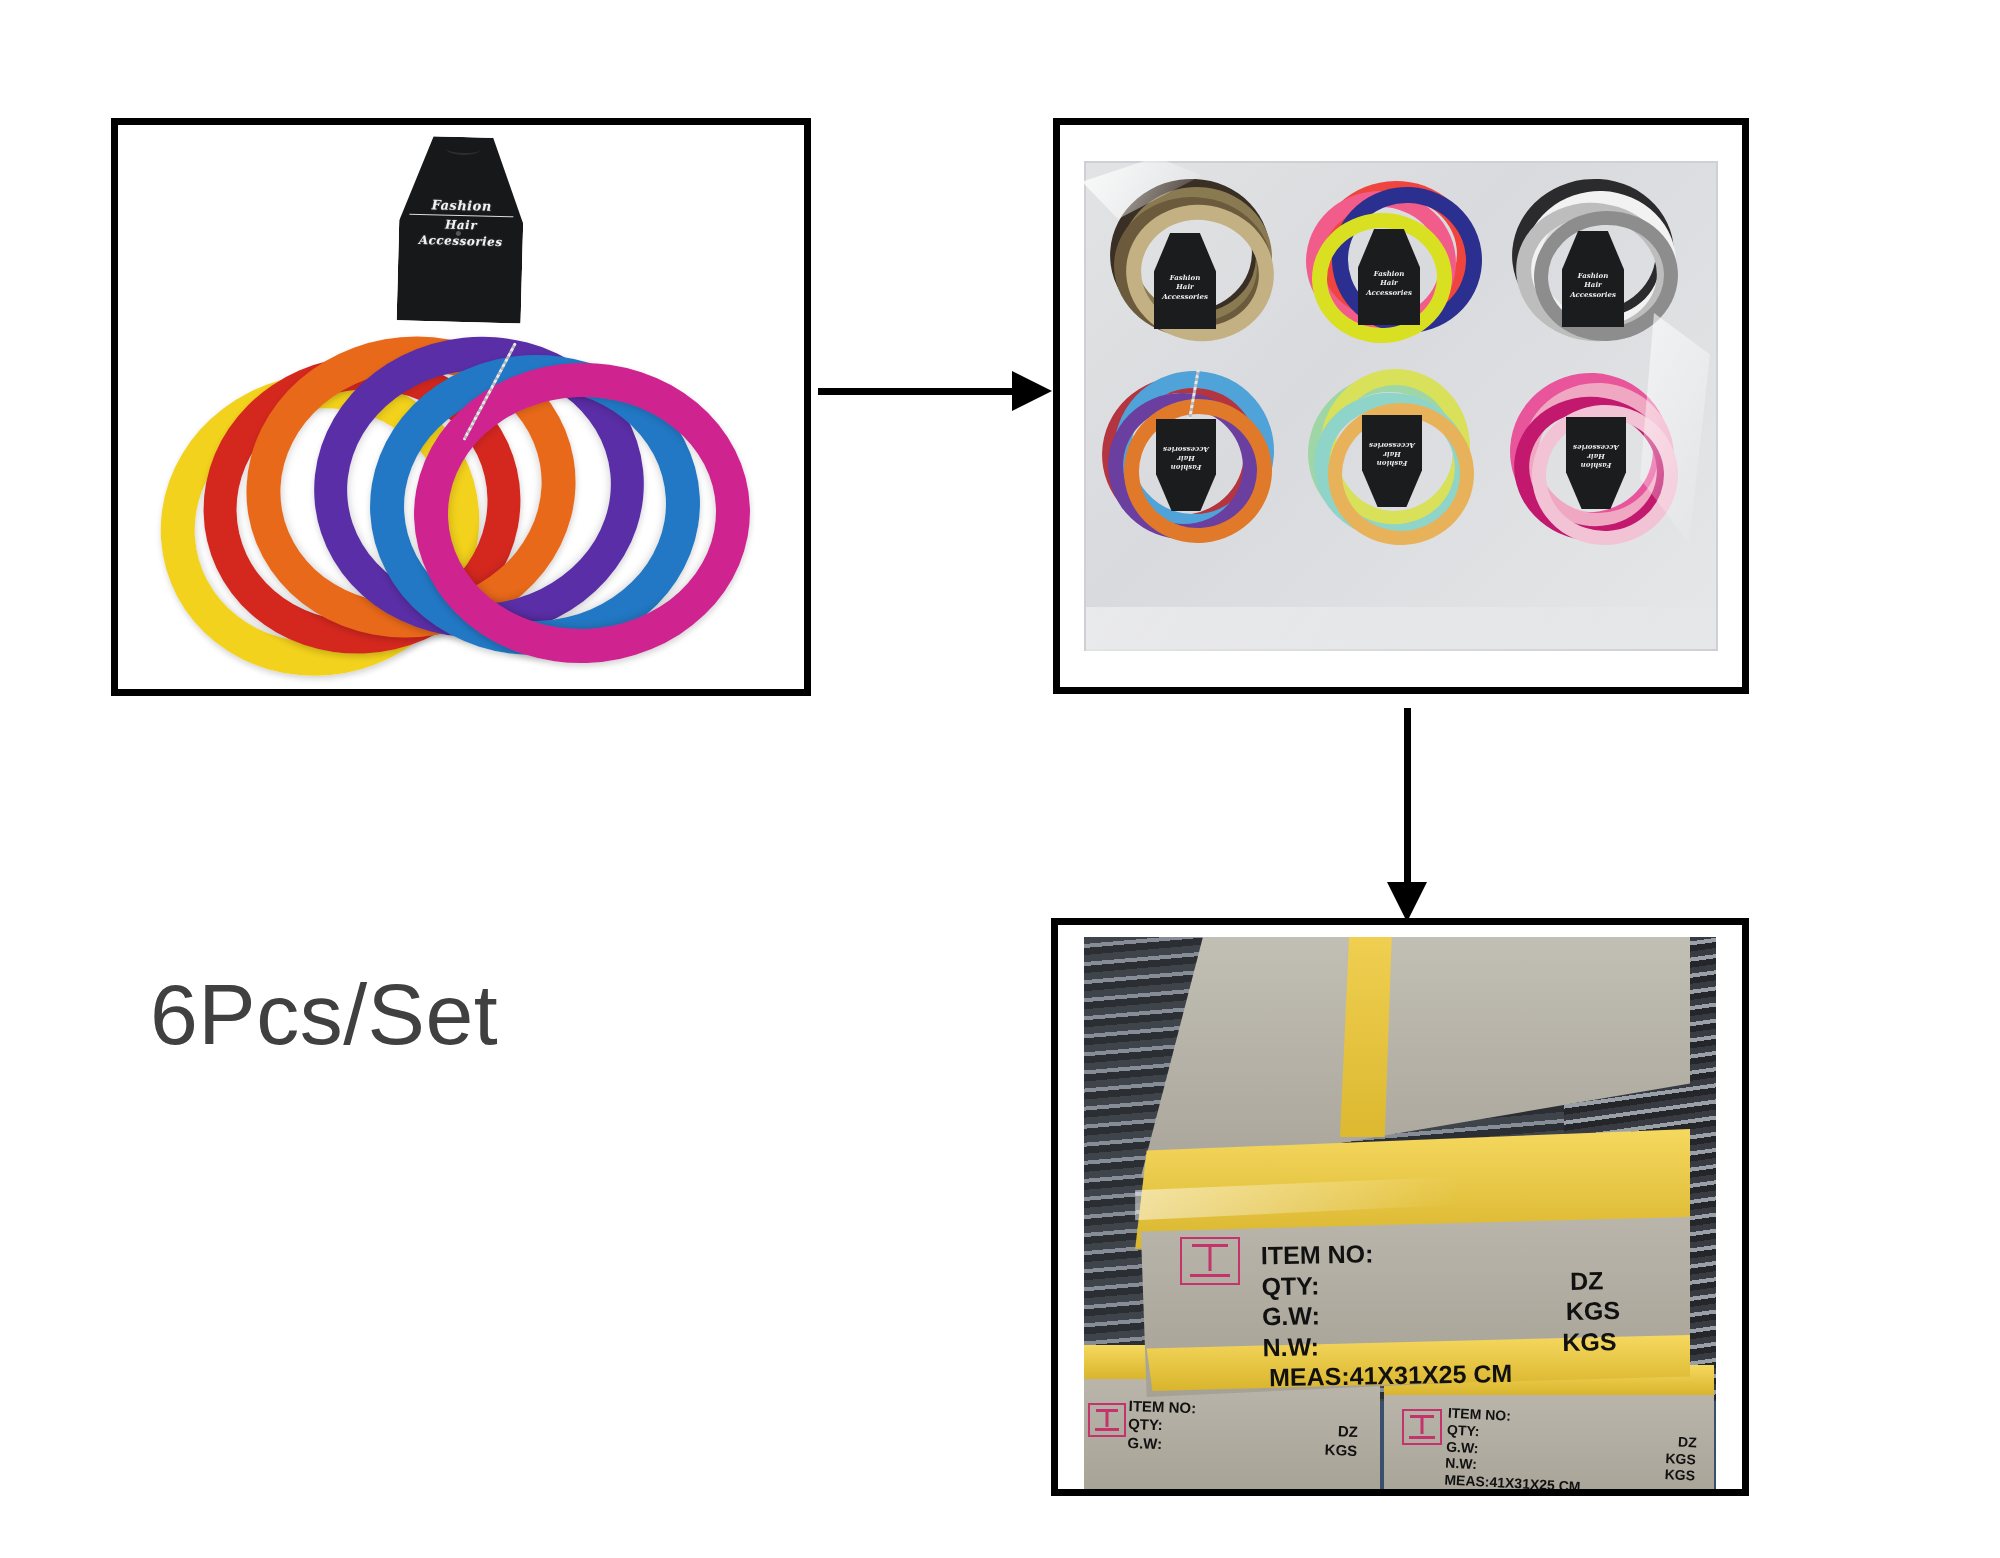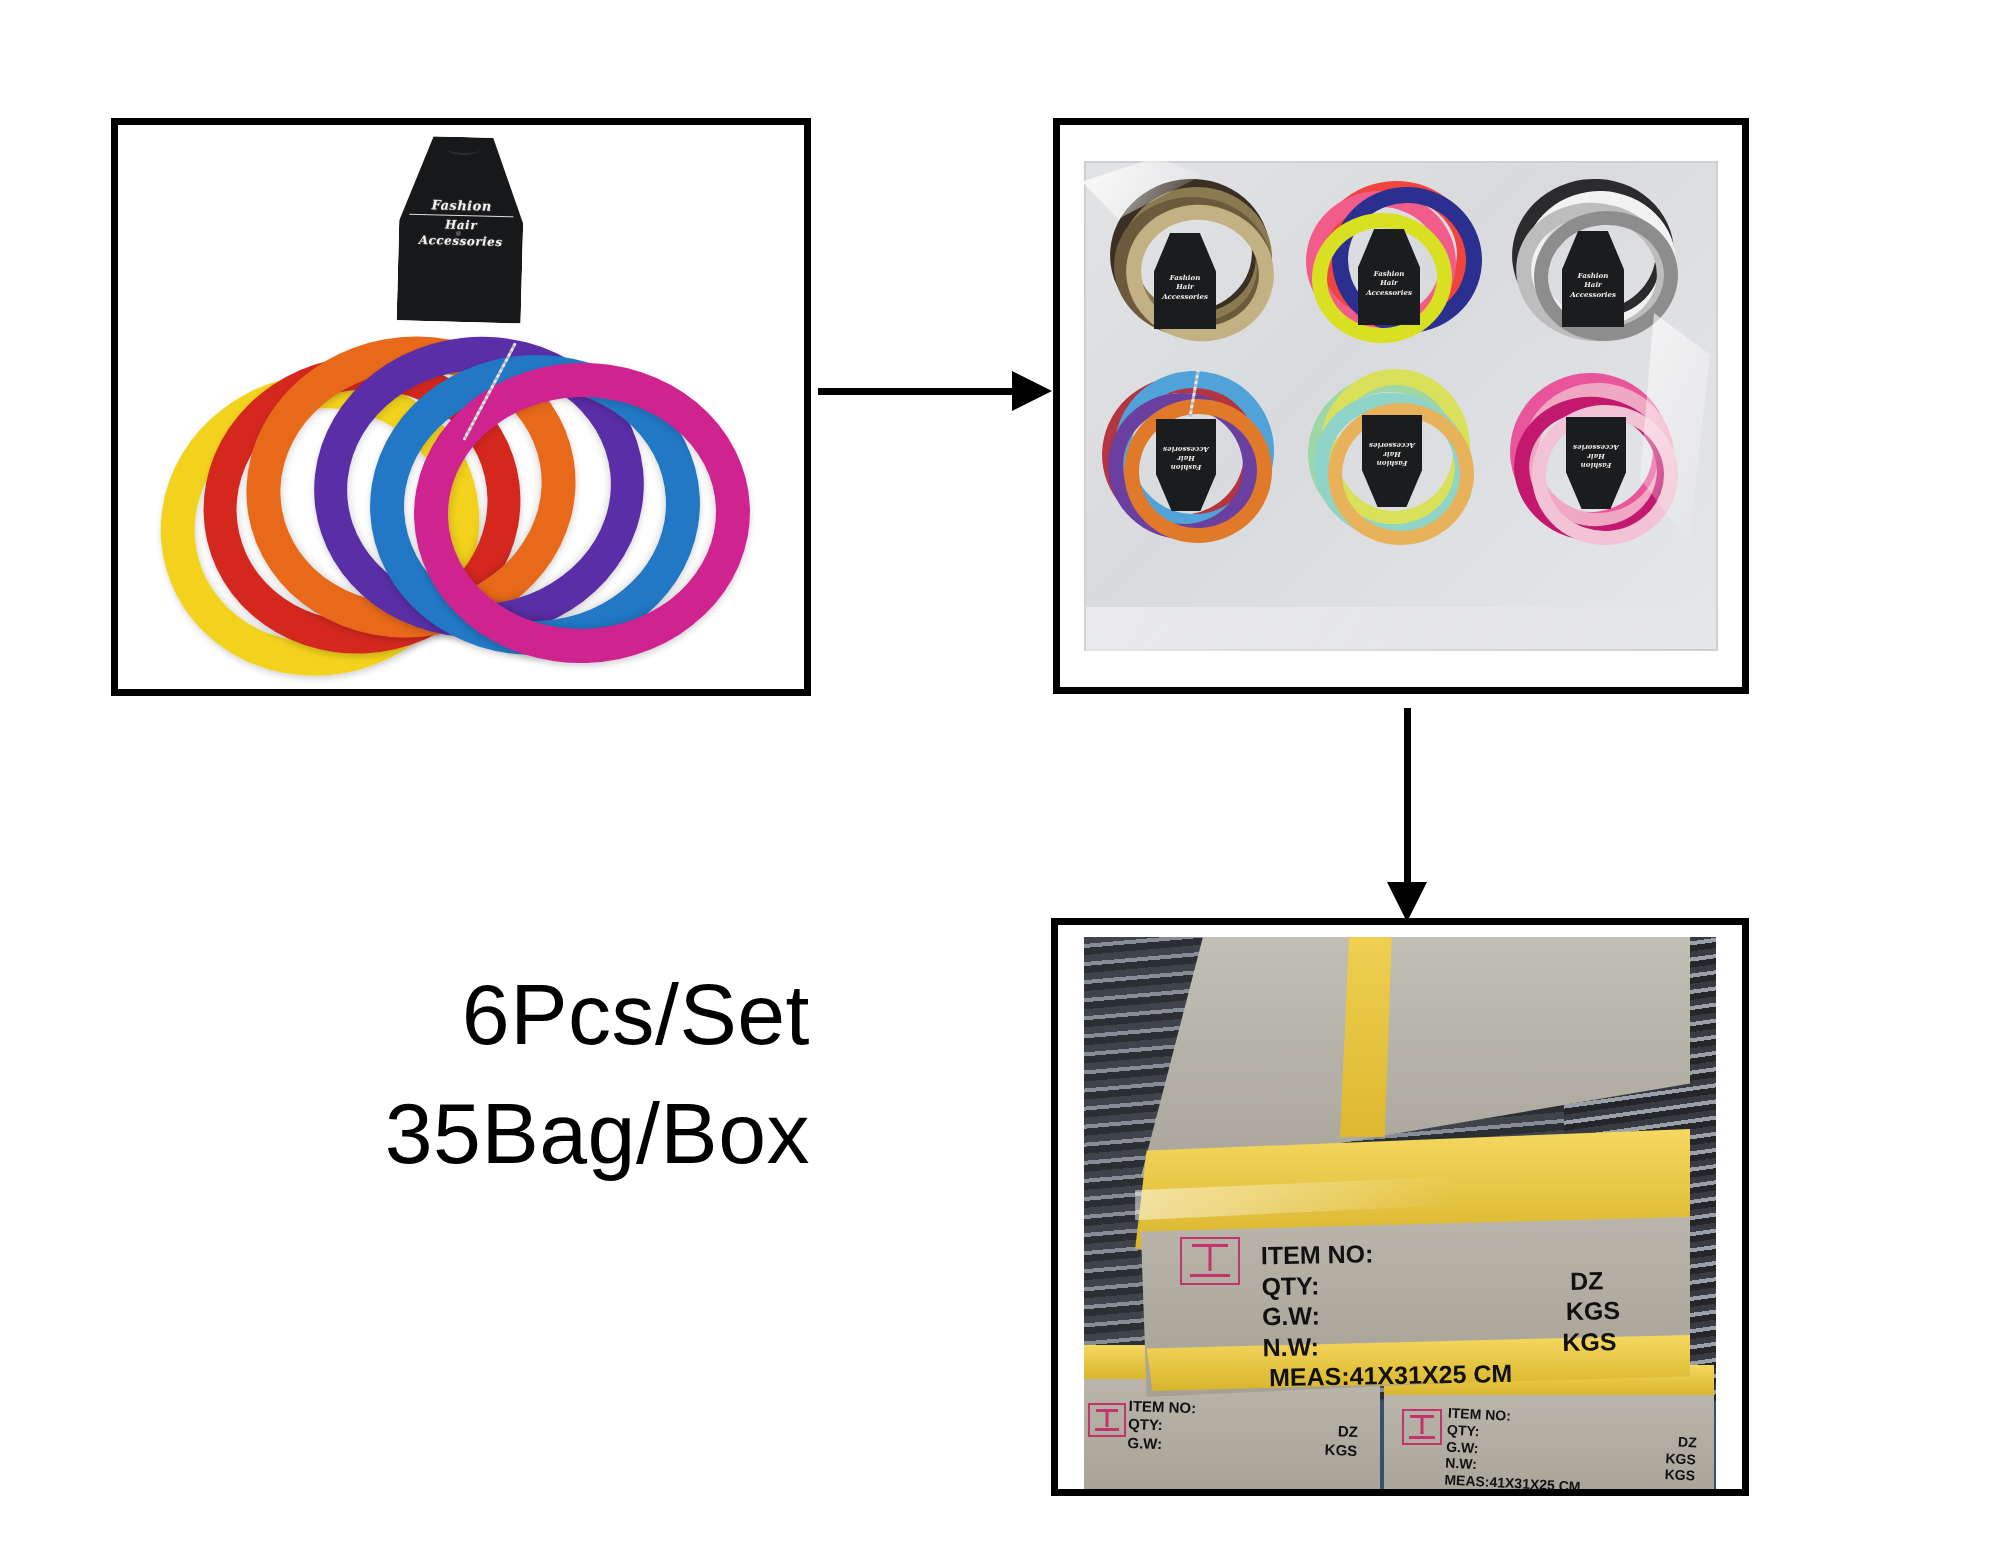--- a/index.html
+++ b/index.html
@@ -76,22 +76,22 @@
      width:3px;height:58%;background:#c4336b;}
   .fragile:after{content:"";position:absolute;left:14%;bottom:14%;width:72%;height:3px;background:#c4336b;}
   .fragile .cap{position:absolute;left:18%;top:12%;width:64%;height:3px;background:#c4336b;}
 
   .marks{position:absolute;color:#111;font-family:"Liberation Sans","DejaVu Sans",sans-serif;
      font-weight:bold;}
   .marks .row{display:flex;justify-content:space-between;white-space:nowrap;}
   .marks .meas{white-space:nowrap;}
 
   
-  #packing-text{position:absolute;left:150px;top:955px;width:660px;text-align:right;
-     color:#000000;font-size:86px;line-height:1.38;font-weight:400;letter-spacing:.5px;}
+  #packing-text{position:absolute;left:150px;top:955px;width:660px;text-align:left;
+     color:#404040;font-size:86px;line-height:1.38;font-weight:400;letter-spacing:.5px;}
 
   
   .arrow-h{position:absolute;height:0;}
   .arrow-h .shaft{position:absolute;left:0;top:0;height:7px;background:#000;}
   .arrow-h .head{position:absolute;top:-17px;width:0;height:0;
      border-top:20px solid transparent;border-bottom:20px solid transparent;}
   .arrow-v{position:absolute;width:0;}
   .arrow-v .shaft{position:absolute;left:0;top:0;width:7px;background:#000;}
   .arrow-v .head{position:absolute;left:-17px;width:0;height:0;
      border-left:20px solid transparent;border-right:20px solid transparent;}
@@ -326,14 +326,13 @@
           <div class="meas" style="margin-left:6px;">MEAS:41X31X25 CM</div>
         </div>
       </div>
 
     </div>
   </div>
 </div>
 
 <div id="packing-text">
   <div>6Pcs/Set</div>
-  <div>35Bag/Box</div>
 </div>
 
 </body></html>

